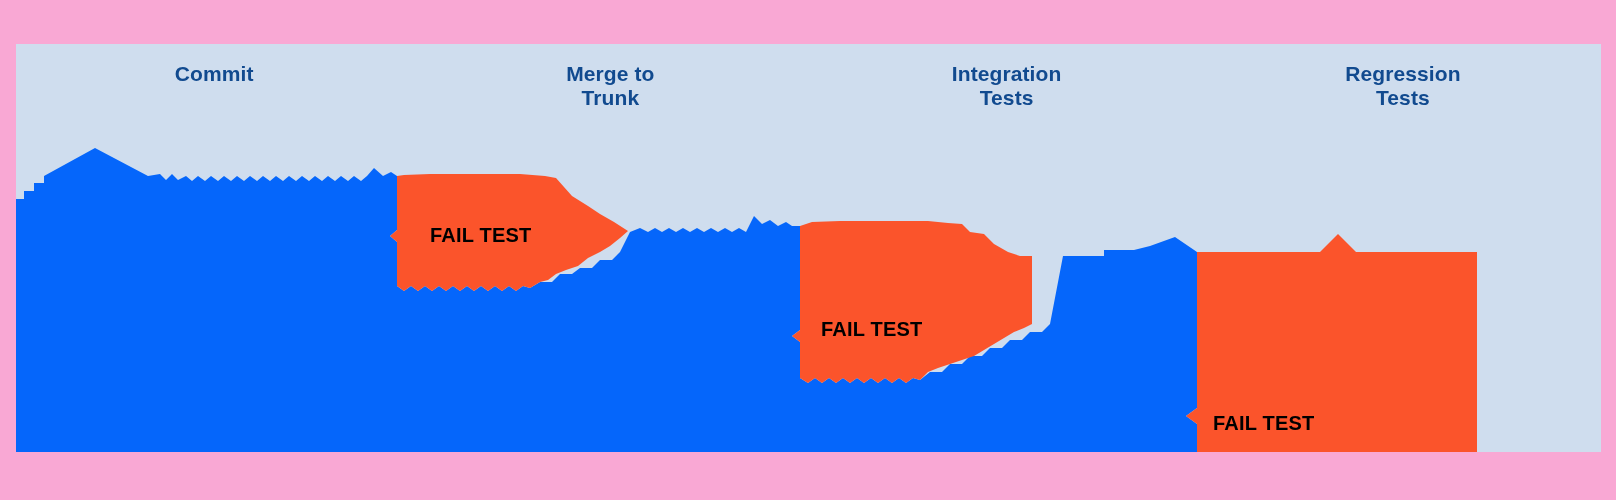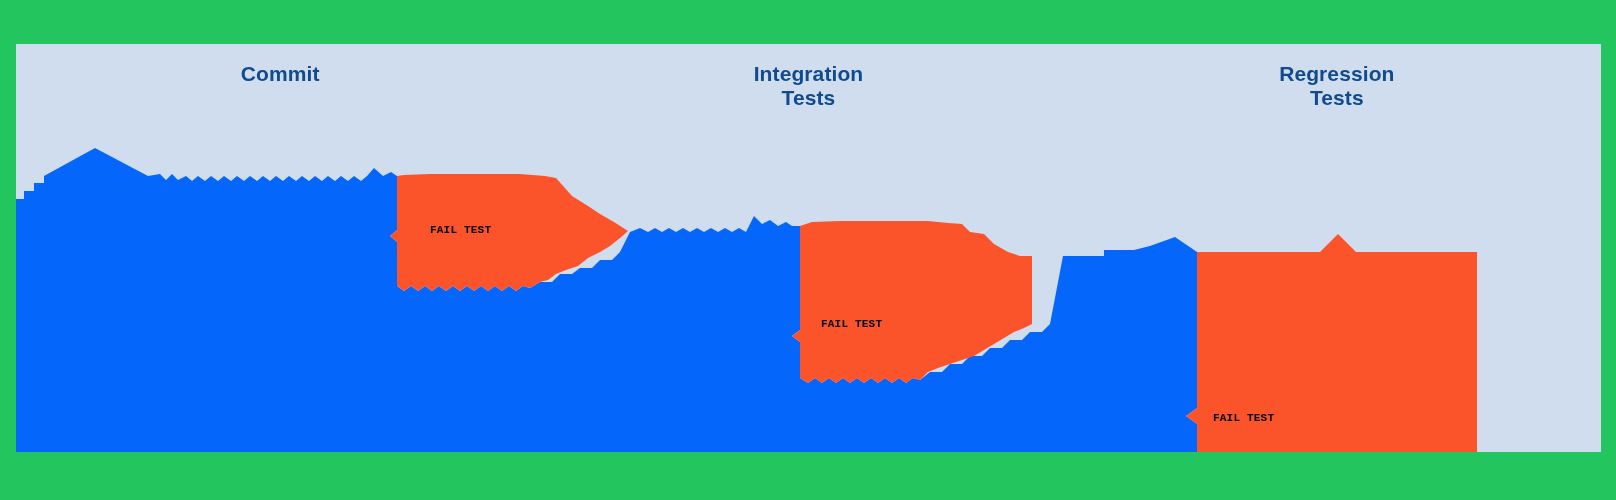--- a/index.html
+++ b/index.html
@@ -11,21 +11,21 @@
   body {
     width: 1616px;
     height: 500px;
     font-family: "Liberation Sans", sans-serif;
     overflow: hidden;
   }
   #stage {
     position: relative;
     width: 1616px;
     height: 500px;
-    background: #22c55e;
+    background: #f9a8d4;
   }
   .panel {
     position: absolute;
     left: 16px;
     top: 44px;
     width: 1585px;
     height: 408px;
     background: #cfddee;
     overflow: hidden;
   }
@@ -53,25 +53,24 @@
     color: #114a8f;
     font-size: 21px;
     font-weight: bold;
     line-height: 1.15;
     letter-spacing: 0.1px;
     white-space: pre-line;
   }
   .fail-label {
     position: absolute;
     color: #000000;
-    font-size: 11px;
+    font-size: 20px;
     font-weight: bold;
     letter-spacing: 0.2px;
     white-space: nowrap;
-    font-family: Liberation Mono, monospace;
   }
 </style>
 </head>
 <body>
 
 <div id="stage">
 
   <div class="panel"></div>
 
   <svg class="viz" viewBox="0 0 1616 500" preserveAspectRatio="none" aria-hidden="true">
@@ -151,20 +150,22 @@
                L1320,252 L1338,234 L1356,252
                L1477,252 L1477,452
                L1197,452
                L1197,424 L1186,416 L1197,408 Z"></path>
 
     </g>
   </svg>
 
   <div class="stage-labels">
     <div class="stage-label">Commit</div>
+    <div class="stage-label">Merge to
+Trunk</div>
     <div class="stage-label">Integration
 Tests</div>
     <div class="stage-label">Regression
 Tests</div>
   </div>
 
   <div class="fail-label" style="left:430px; top:224px;">FAIL TEST</div>
   <div class="fail-label" style="left:821px; top:318px;">FAIL TEST</div>
   <div class="fail-label" style="left:1213px; top:412px;">FAIL TEST</div>
 

